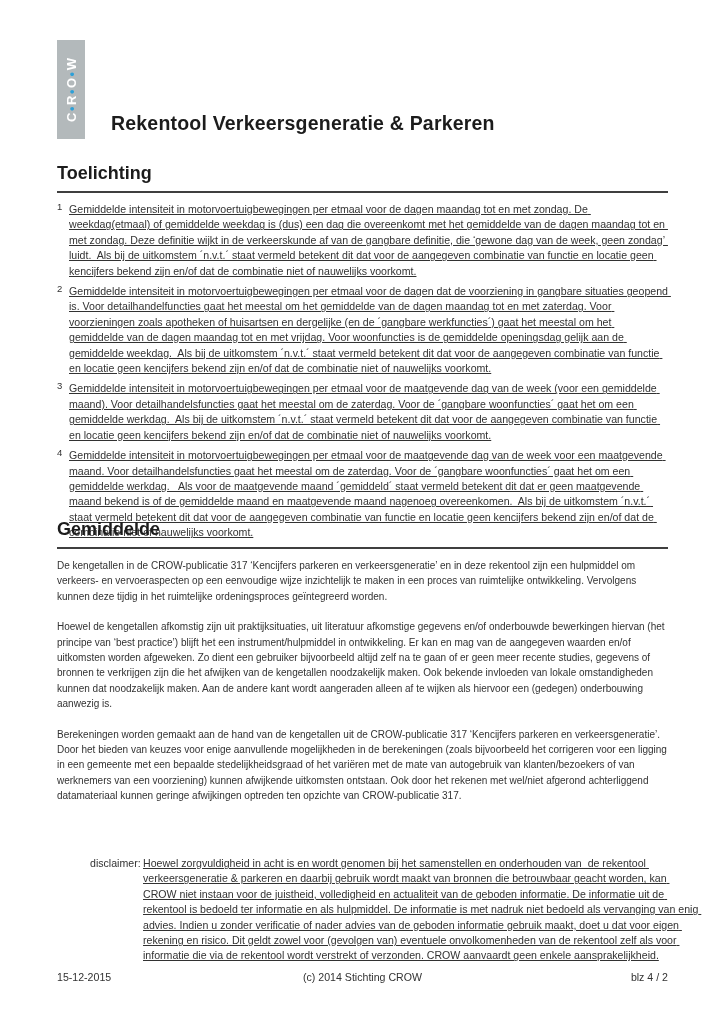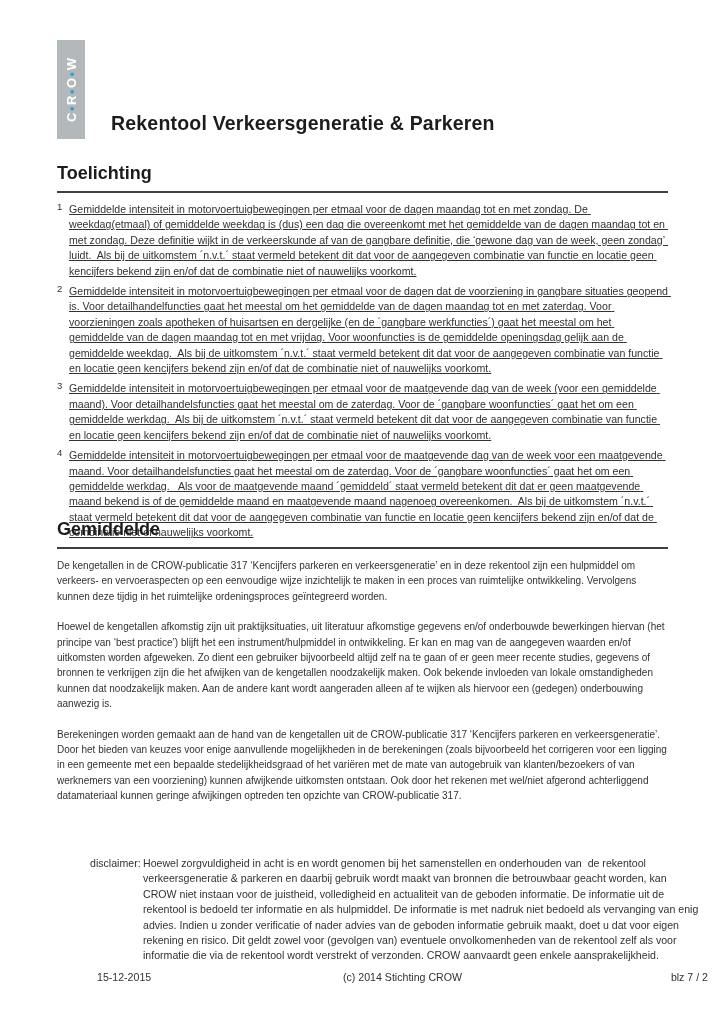--- a/index.html
+++ b/index.html
@@ -75,29 +75,28 @@
     white-space: pre-wrap;
   }
 
   
   .disclaimer {
     position: absolute; left: 57px; top: 856px; width: 611px;
     display: flex;
     font-size: 10.6px; line-height: 15.4px; margin-left: 33px;
   }
   .disc-label { flex: 0 0 53px; }
-  .disc-text { flex: 1; white-space: pre-wrap; }
+  .disc-text { flex: 1; white-space: pre-wrap; text-decoration: underline; }
 
   
   .footer {
     position: absolute; left: 57px; top: 971px; width: 611px;
     display: flex;
     font-size: 10.6px;
     color: #323232;
-    margin-left: 40px;
   }
   .f-date { width: 33%; text-align: left; }
   .f-copy { width: 34%; text-align: center; }
   .f-page { width: 33%; text-align: right; }
 </style>
 </head>
 <body>
 
 <div class="page">
 
@@ -137,16 +136,16 @@
   </section>
 
   <div class="disclaimer">
     <span class="disc-label">disclaimer:</span>
     <span class="disc-text">Hoewel zorgvuldigheid in acht is en wordt genomen bij het samenstellen en onderhouden van  de rekentool verkeersgeneratie &amp; parkeren en daarbij gebruik wordt maakt van bronnen die betrouwbaar geacht worden, kan CROW niet instaan voor de juistheid, volledigheid en actualiteit van de geboden informatie. De informatie uit de rekentool is bedoeld ter informatie en als hulpmiddel. De informatie is met nadruk niet bedoeld als vervanging van enig advies. Indien u zonder verificatie of nader advies van de geboden informatie gebruik maakt, doet u dat voor eigen rekening en risico. Dit geldt zowel voor (gevolgen van) eventuele onvolkomenheden van de rekentool zelf als voor informatie die via de rekentool wordt verstrekt of verzonden. CROW aanvaardt geen enkele aansprakelijkheid.</span>
   </div>
 
   <footer class="footer">
     <span class="f-date">15-12-2015</span>
     <span class="f-copy">(c) 2014 Stichting CROW</span>
-    <span class="f-page">blz 7 / 2</span>
+    <span class="f-page">blz 4 / 2</span>
   </footer>
 
 </div>
 
 </body></html>

